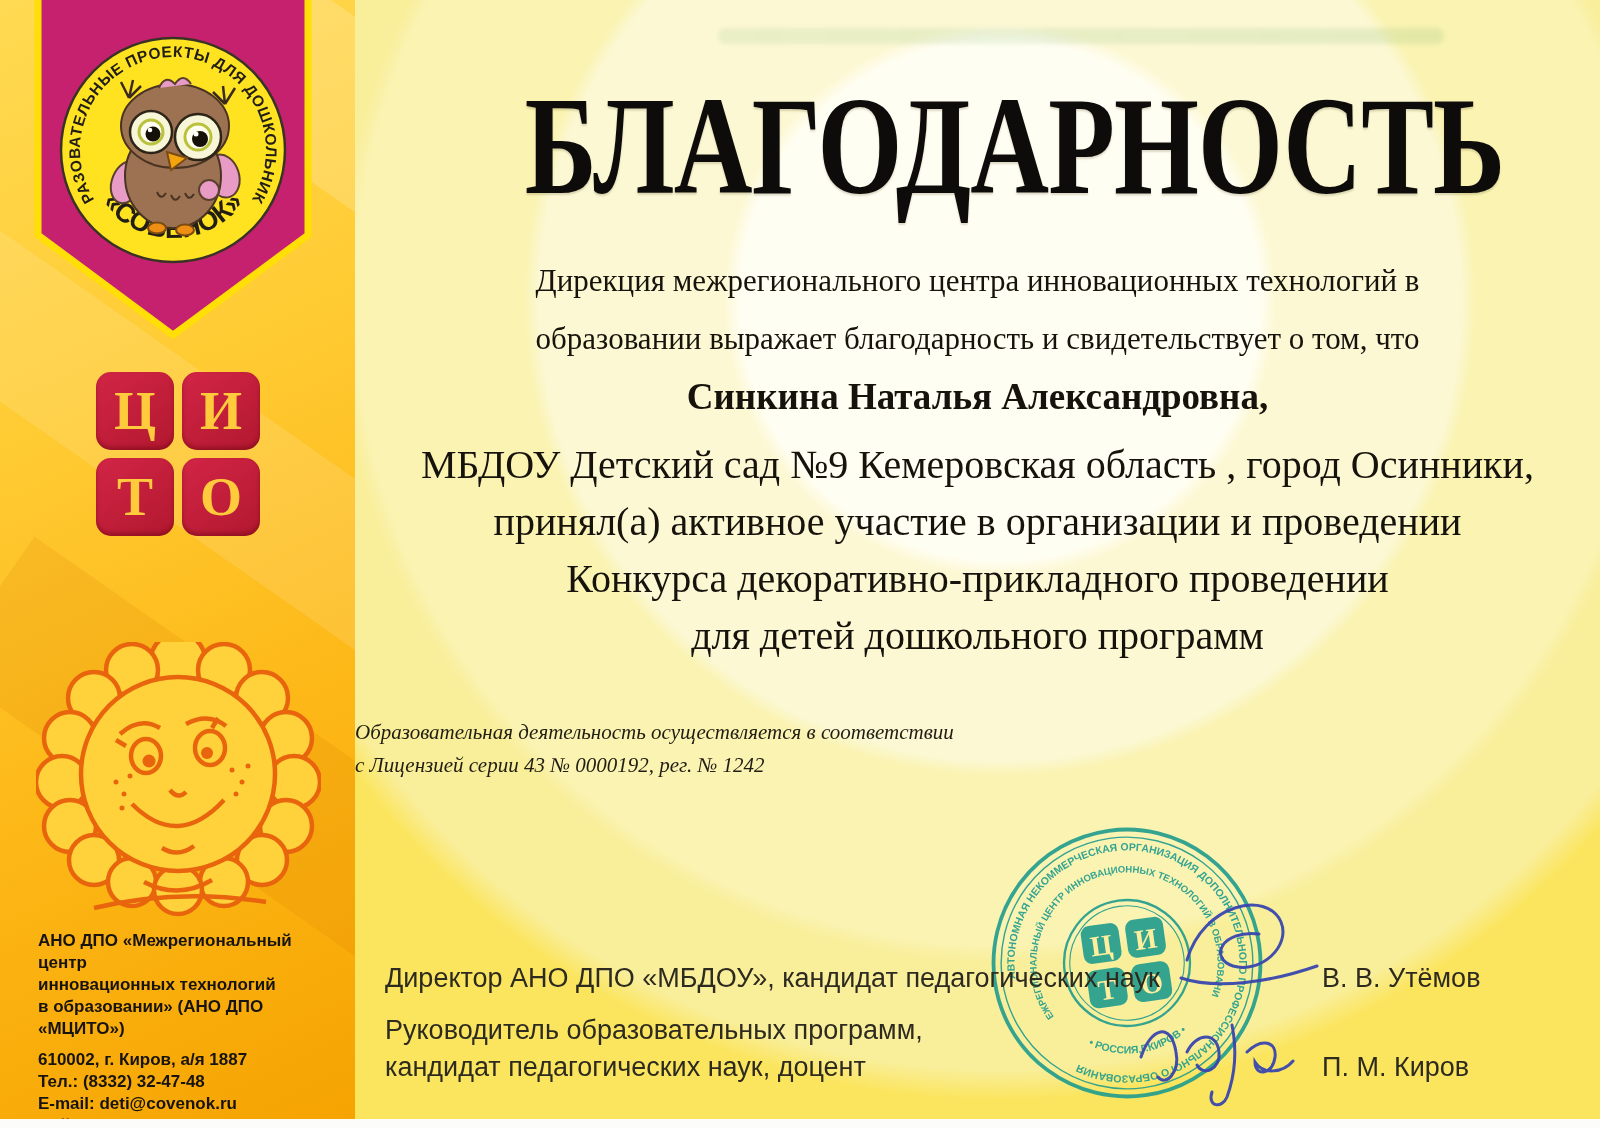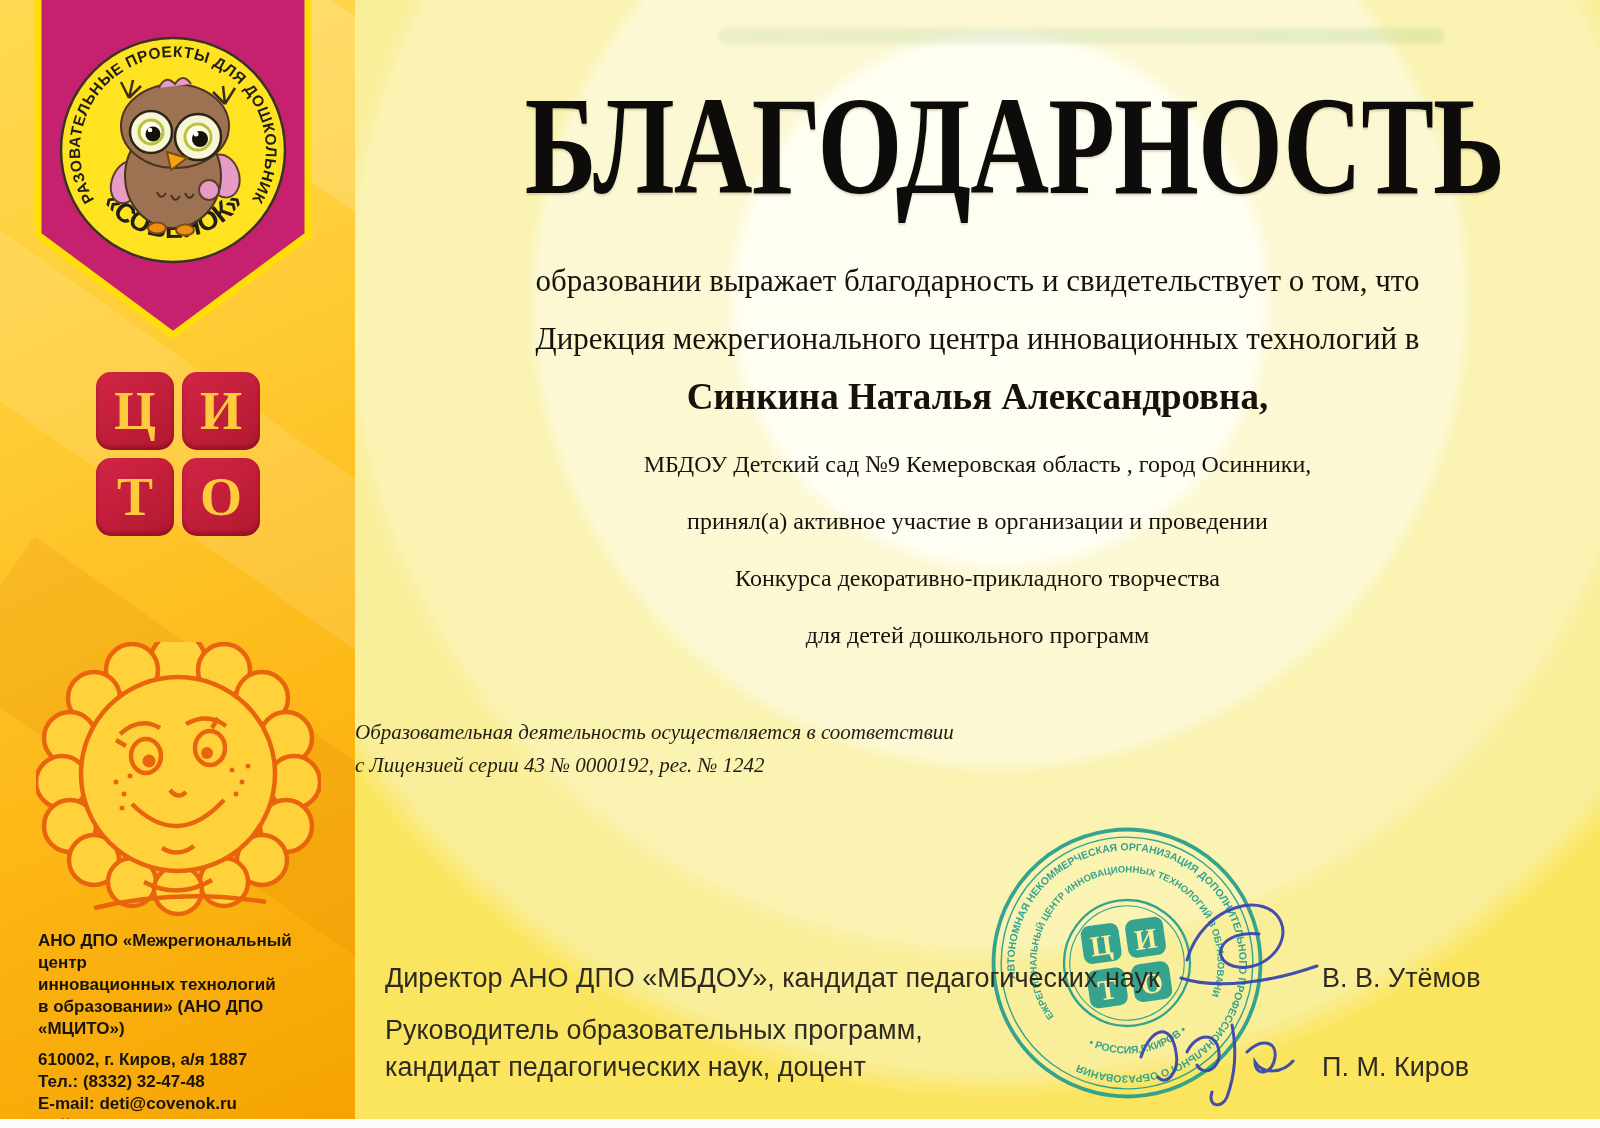--- a/index.html
+++ b/index.html
@@ -42,21 +42,21 @@
     filter:blur(2px);border-radius:8px;}
 
   #title{left:355px;top:76px;width:1245px;text-align:center;color:#0D0C0A;margin-left:37px;}
   #title span{display:inline-block;font-weight:bold;font-size:124px;
     transform:scale(.88,1.12);letter-spacing:-1px;white-space:nowrap;
     text-shadow:0 2px 2px rgba(60,50,0,.18);}
 
   .cline{text-align:center;color:#16130C;}
   #intro{left:375px;top:252px;width:1205px;font-size:31px;line-height:58px;}
   #recipient{left:355px;top:368px;width:1245px;font-size:37px;font-weight:bold;line-height:58px;}
-  #body-text{left:375px;top:436px;width:1205px;font-size:24px;line-height:57px;}
+  #body-text{left:375px;top:436px;width:1205px;font-size:40px;line-height:57px;}
   #license{left:355px;top:716px;width:1140px;
     font-style:italic;font-size:21px;line-height:33px;color:#201D12;}
 
   
   #stamp-wrap{left:984px;top:820px;width:286px;height:286px;transform:rotate(-8deg);opacity:.9;}
   .stamp-ring{fill:none;stroke:#1F9C8E;}
   .stamp-text{font-family:"Liberation Sans",sans-serif;fill:#1F9C8E;font-weight:bold;}
   .sig{stroke:#3946AE;stroke-width:3;fill:none;stroke-linecap:round;opacity:.95;}
   #sig1{left:1175px;top:888px;}
   #sig2{left:1135px;top:995px;}
@@ -197,30 +197,30 @@
   </div>
 
   <div id="main-area" class="abs"></div>
   <div id="ghost-watermark" class="abs"></div>
 
   <div id="title" class="abs">
     <span>БЛАГОДАРНОСТЬ</span>
   </div>
 
   <div id="intro" class="abs cline">
+    <div>Дирекция межрегионального центра инновационных технологий в</div>
     <div>образовании выражает благодарность и свидетельствует о том, что</div>
-    <div>Дирекция межрегионального центра инновационных технологий в</div>
   </div>
 
   <div id="recipient" class="abs cline">Синкина Наталья Александровна,</div>
 
   <div id="body-text" class="abs cline">
     <div>МБДОУ Детский сад №9 Кемеровская область , город Осинники,</div>
     <div>принял(а) активное участие в организации и проведении</div>
-    <div>Конкурса декоративно-прикладного творчества</div>
+    <div>Конкурса декоративно-прикладного проведении</div>
     <div>для детей дошкольного программ</div>
   </div>
 
   <div id="license" class="abs">
     <div>Образовательная деятельность осуществляется в соответствии</div>
     <div>с Лицензией серии 43 № 0000192, рег. № 1242</div>
   </div>
 
   <div id="stamp-wrap" class="abs">
     <svg width="286" height="286" viewBox="0 0 300 300">

